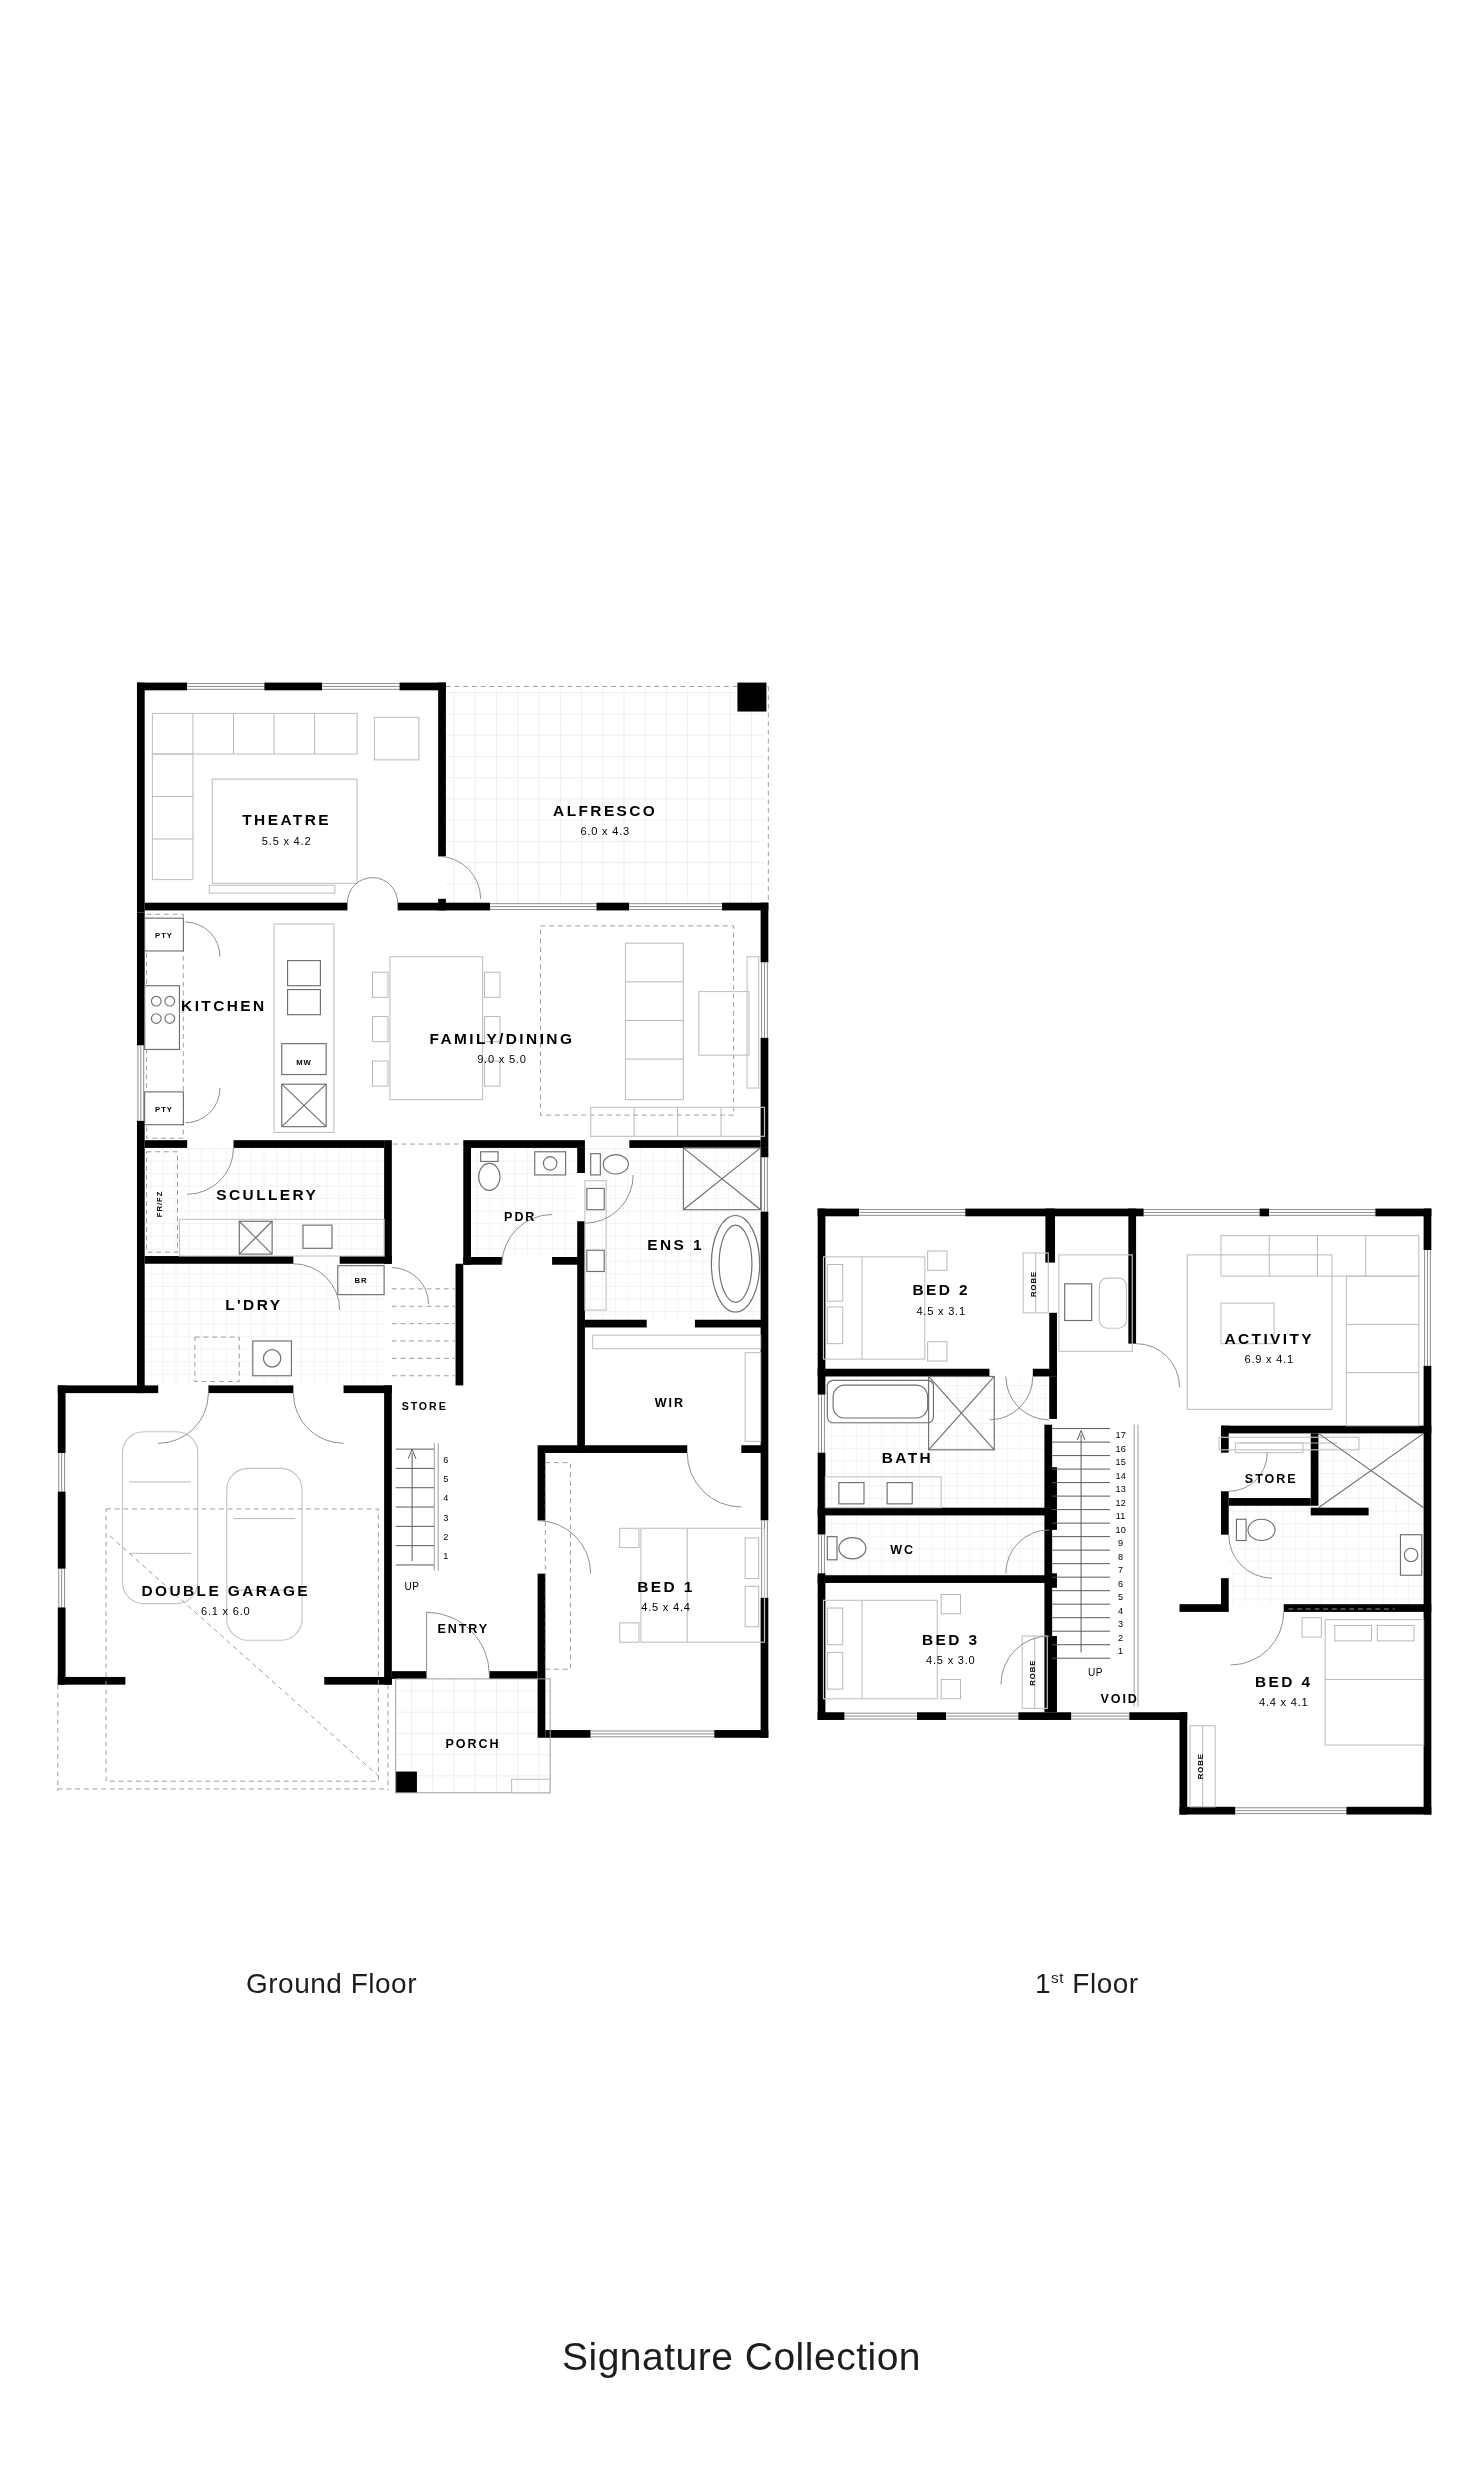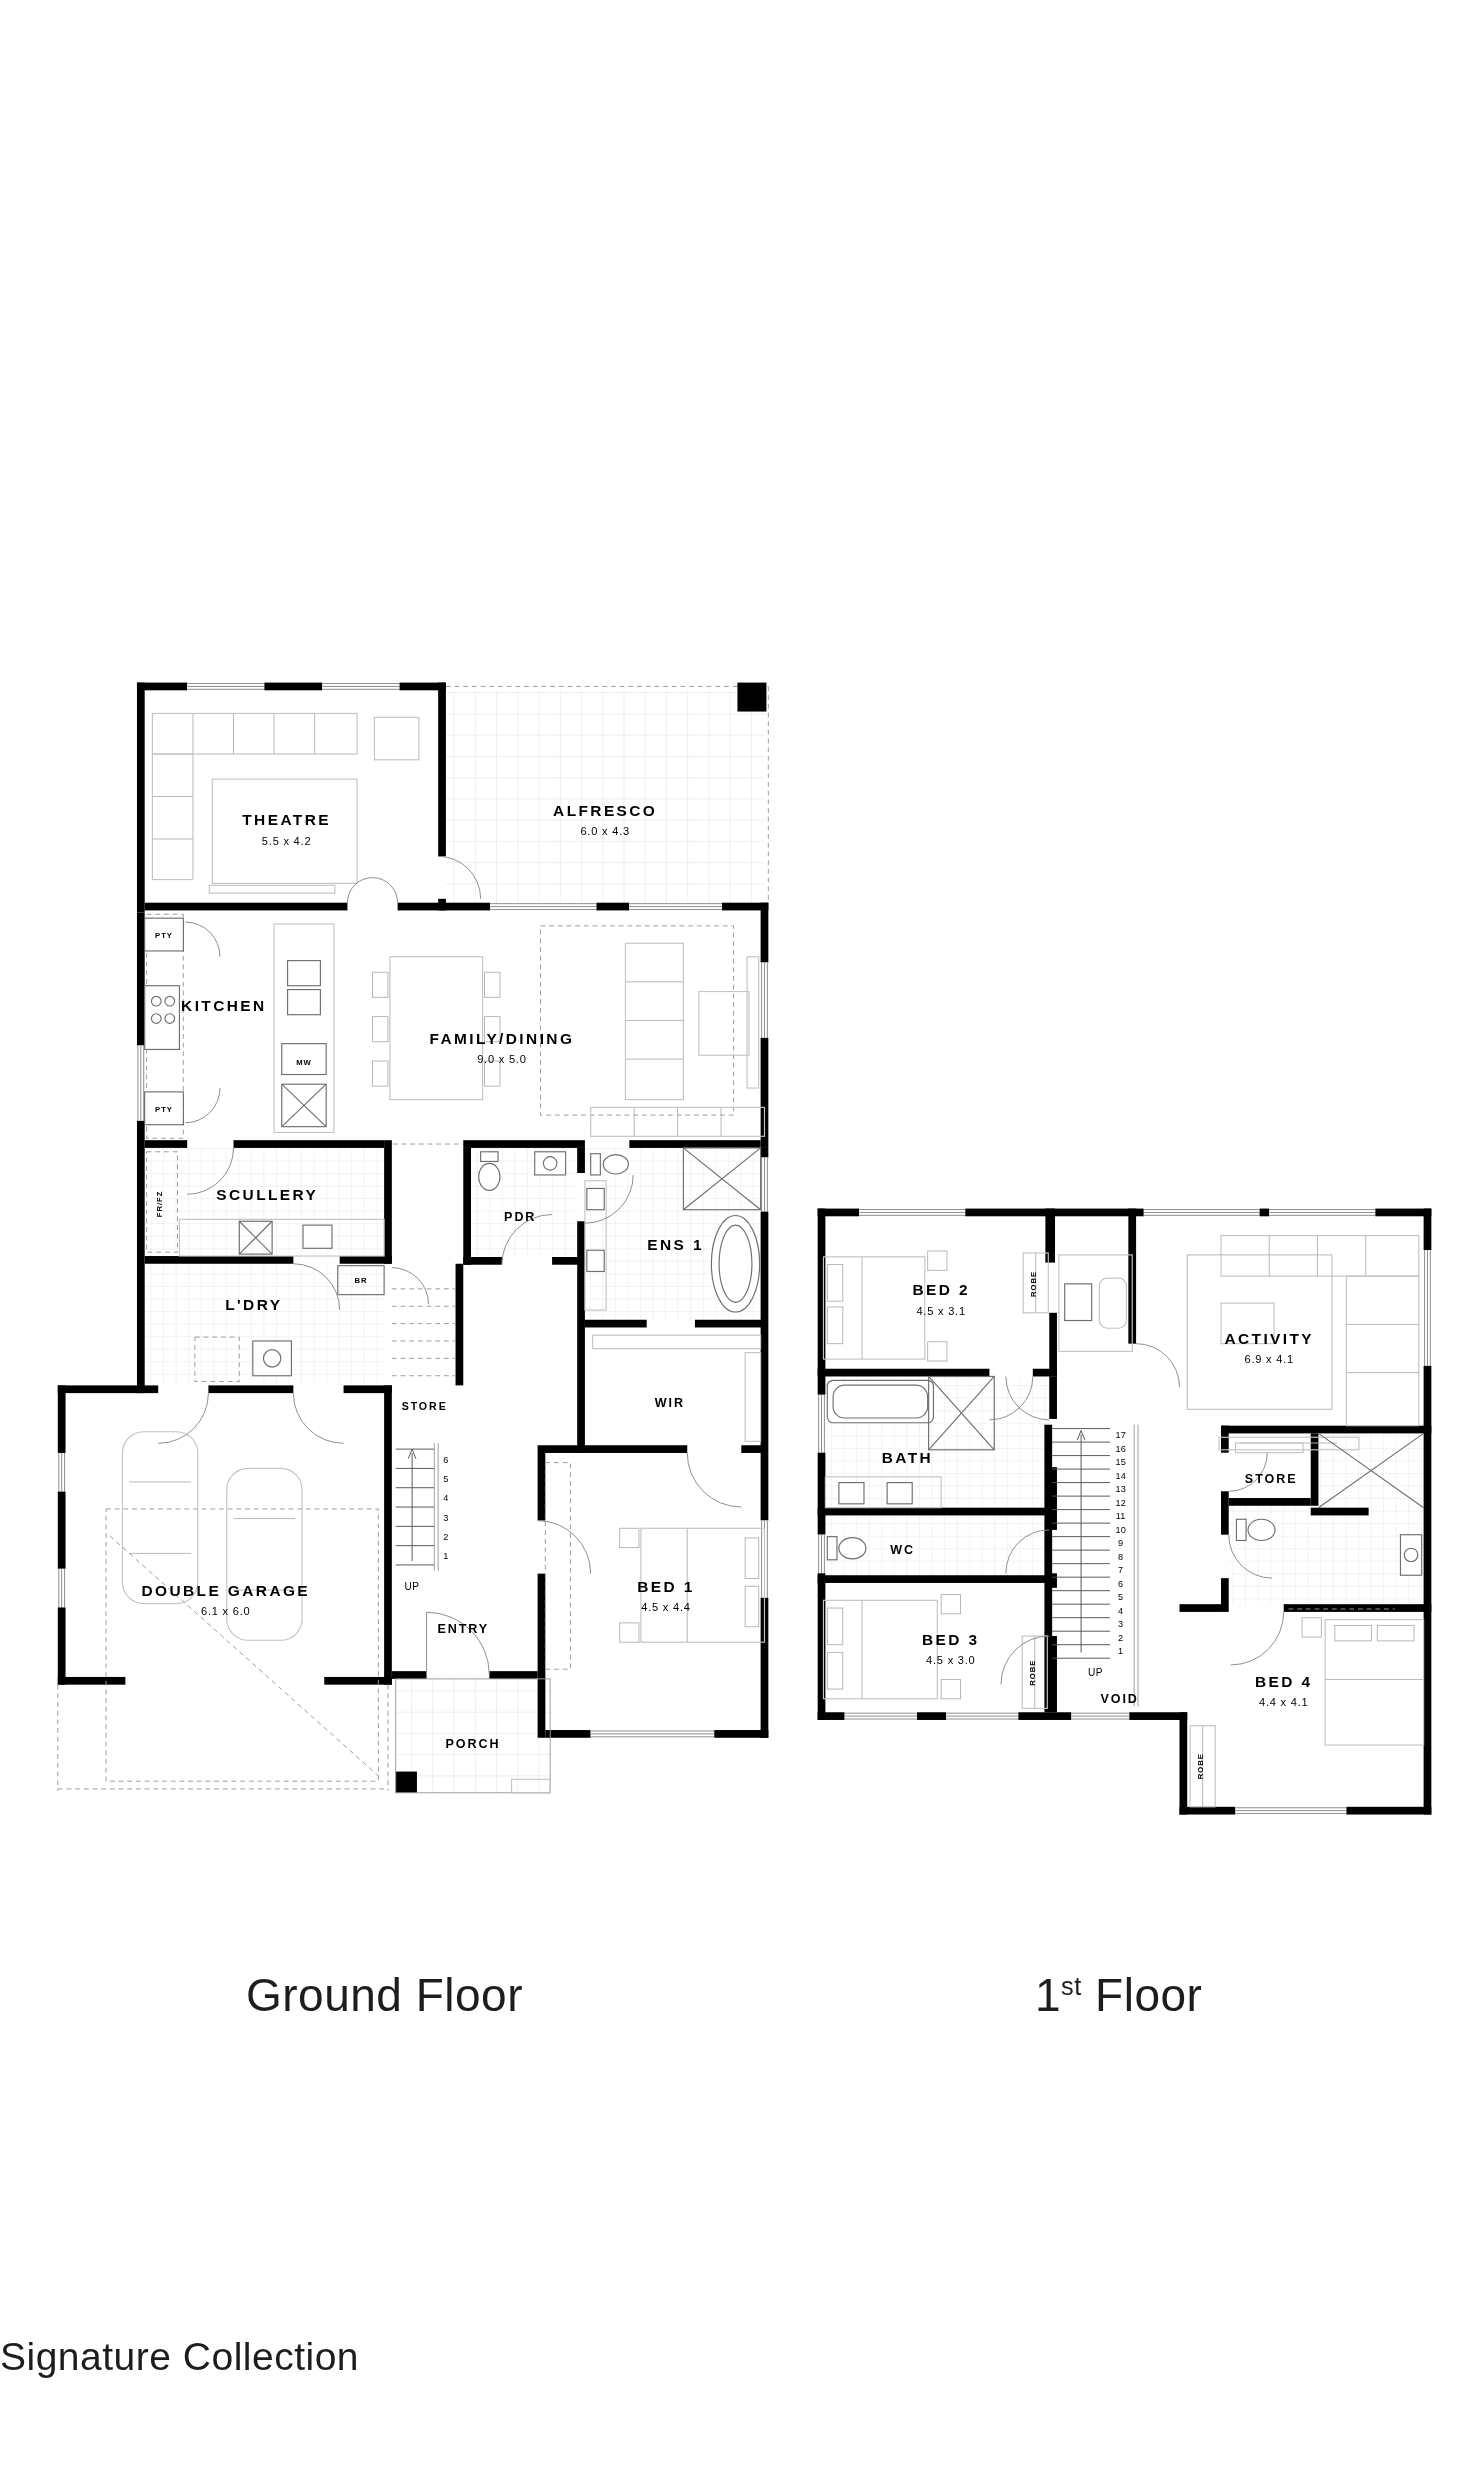--- a/index.html
+++ b/index.html
@@ -14,23 +14,23 @@
   .up   {font-family:"Liberation Sans",sans-serif;font-weight:400;font-size:10.5px;letter-spacing:.5px;text-anchor:middle;}
   .wall {fill:#000;}
   .furn {fill:none;stroke:#c4c4c4;stroke-width:1.2;}
   .furn2{fill:none;stroke:#b5b5b5;stroke-width:1;}
   .fix  {fill:#fff;stroke:#6f6f6f;stroke-width:1.2;}
   .fixl {fill:none;stroke:#6f6f6f;stroke-width:1.2;}
   .dash {fill:none;stroke:#9a9a9a;stroke-width:1;stroke-dasharray:5 4;}
   .arc  {fill:none;stroke:#8b8b8b;stroke-width:1;}
   .win  {stroke:#8a8a8a;stroke-width:1;}
   .bal  {fill:none;stroke:#9a9a9a;stroke-width:1;}
-  .caption{position:absolute;color:#1d1d1d;font-weight:400;font-size:46px;letter-spacing:0.5px;}
+  .caption{position:absolute;color:#1d1d1d;font-weight:400;font-size:28px;letter-spacing:0.5px;}
   .caption sup{font-size:55%;text-align:right;}
-  .collection{position:absolute;left:0;right:0;top:2335px;color:#1d1d1d;
+  .collection{position:absolute;left:0;right:0;top:2335px;text-align:center;color:#1d1d1d;
               font-weight:400;font-size:39px;letter-spacing:0.5px;}
 </style>
 </head>
 <body>
 
 <div class="canvas">
 
 <svg style="position:absolute;left:50px;top:671px" width="758" height="1144" viewBox="0 0 785 1185" xmlns="http://www.w3.org/2000/svg">
   <defs>
     <pattern id="gt" width="13" height="13" patternUnits="userSpaceOnUse">

